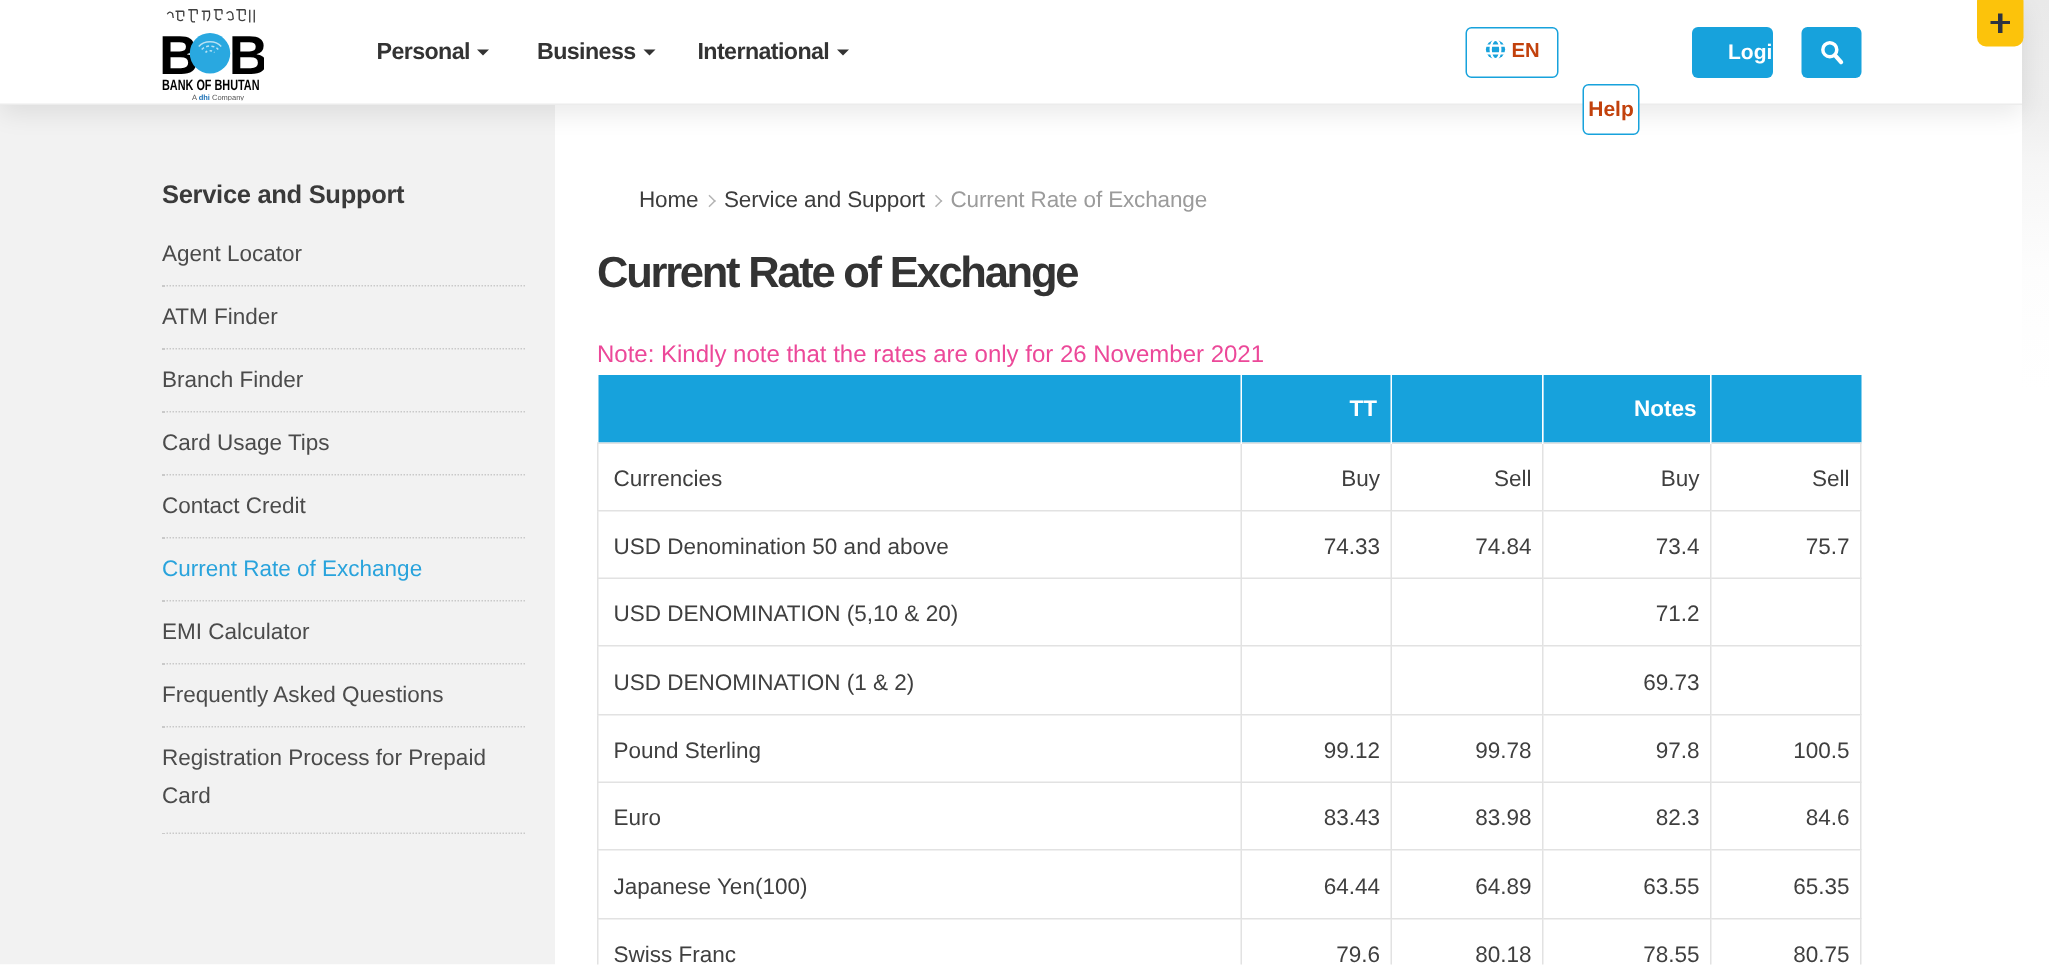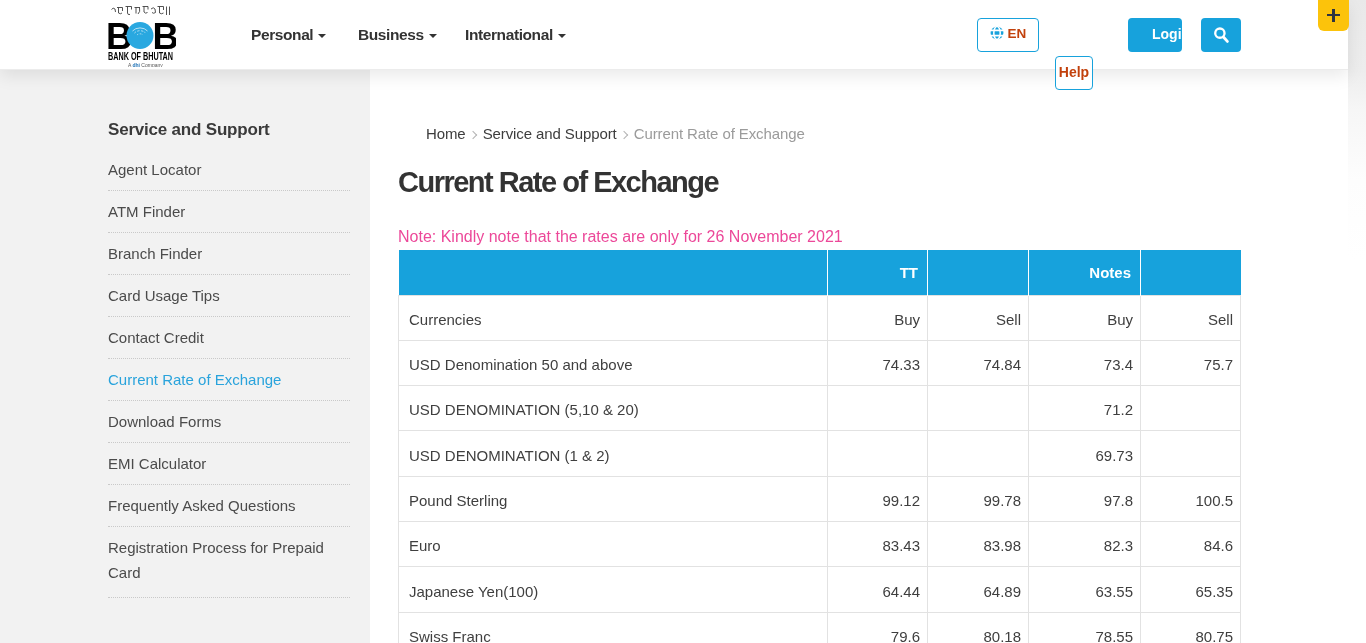--- a/index.html
+++ b/index.html
@@ -102,21 +102,20 @@
   </div>
   <div class="sidebar">
     <h3>Service and Support</h3>
     <ul class="menu">
       <li>Agent Locator</li>
       <li>ATM Finder</li>
       <li>Branch Finder</li>
       <li>Card Usage Tips</li>
       <li>Contact Credit</li>
       <li class="active">Current Rate of Exchange</li>
-      <li>Download Forms</li>
       <li>EMI Calculator</li>
       <li>Frequently Asked Questions</li>
       <li>Registration Process for Prepaid Card</li>
     </ul>
   </div>
   <div class="main">
     <div class="bc">Home<span class="sep"></span>Service and Support<span class="sep"></span><span class="last">Current Rate of Exchange</span></div>
     <div class="h1">Current Rate of Exchange</div>
     <div class="note">Note: Kindly note that the rates are only for 26 November 2021</div>
     <table>

